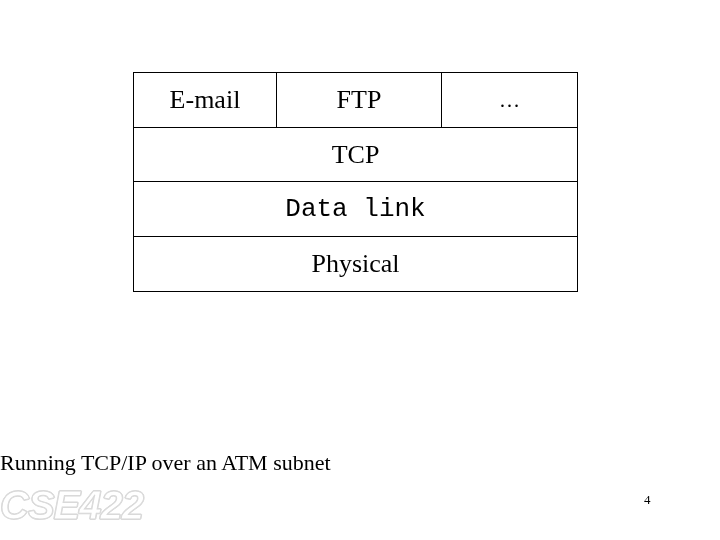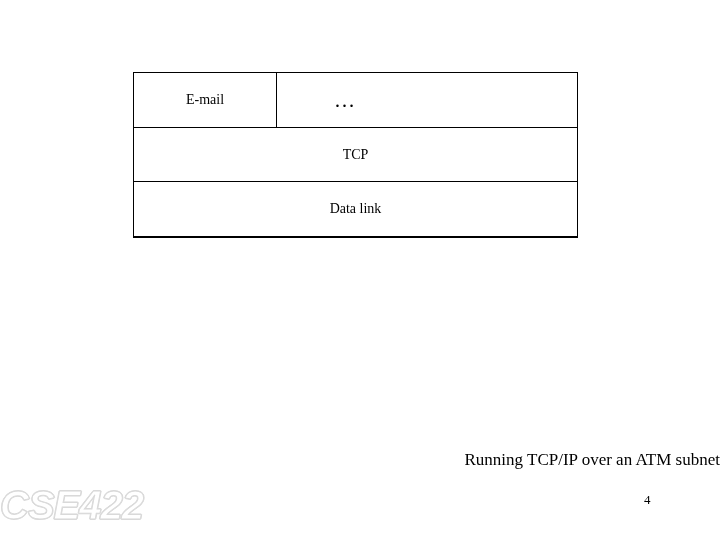--- a/index.html
+++ b/index.html
@@ -33,47 +33,47 @@
   .stack-row.last {
     border-bottom: none;
   }
   .cell {
     box-sizing: border-box;
     display: flex;
     align-items: center;
     justify-content: center;
     color: #000000;
     font-family: "Liberation Serif", serif;
-    font-size: 14px;
+    font-size: 26px;
     line-height: 1;
     height: 54px;
   }
   .cell.divider {
     border-right: 1px solid #000000;
   }
   .cell.app-email { width: 143px; }
   .cell.app-ftp   { width: 165px; }
   .cell.app-dots  { width: 135px; font-size: 21px; }
   .cell.full      { width: 100%; }
 
   .row-tcp   .cell { height: 53px; }
   .row-ip    .cell { height: 52px; }
   .row-atm   .cell { height: 54px; }
-  .row-dl    .cell { height: 54px; }
+  .row-dl    .cell { height: 54px; font-family: Liberation Mono, monospace; }
   .row-phys  .cell { height: 54px; }
 
   
   .caption {
     position: absolute;
     left: 0;
     top: 450px;
     width: 720px;
-    text-align: right;
+    text-align: left;
     font-family: "Liberation Serif", serif;
-    font-size: 17px;
+    font-size: 22px;
     color: #000000;
   }
 
   
   .slide-number {
     position: absolute;
     left: 644px;
     top: 492px;
     font-family: "Liberation Serif", serif;
     font-size: 13px;
@@ -101,33 +101,37 @@
 </style>
 </head>
 <body>
 
 <div class="slide">
 
   <div class="stack">
 
     <div class="stack-row row-app">
       <div class="cell app-email divider">E-mail</div>
+      <div class="cell app-ftp divider">FTP</div>
       <div class="cell app-dots">…</div>
     </div>
 
     <div class="stack-row row-tcp">
       <div class="cell full">TCP</div>
     </div>
 
 
 
     <div class="stack-row row-dl">
       <div class="cell full">Data link</div>
     </div>
 
+    <div class="stack-row row-phys last">
+      <div class="cell full">Physical</div>
+    </div>
 
   </div>
 
   <div class="caption">Running TCP/IP over an ATM subnet</div>
 
   <div class="slide-number">4</div>
 
   <div class="logo">CSE422</div>
 
 </div>

